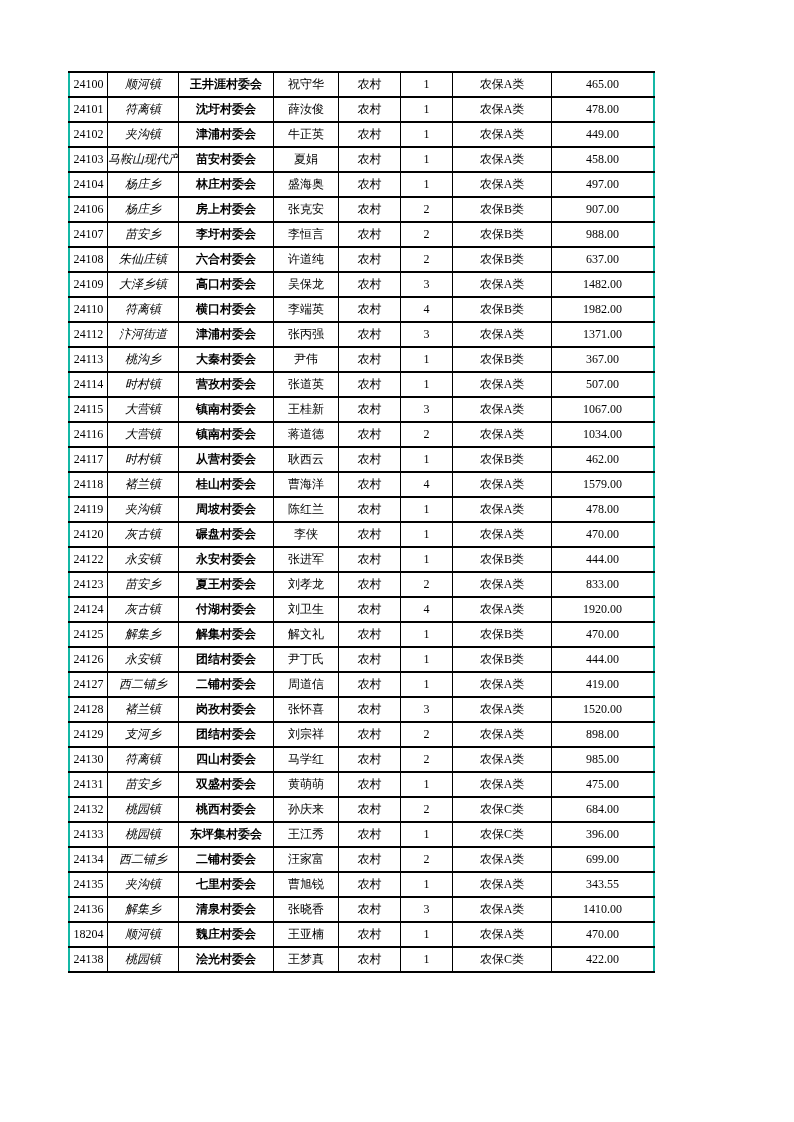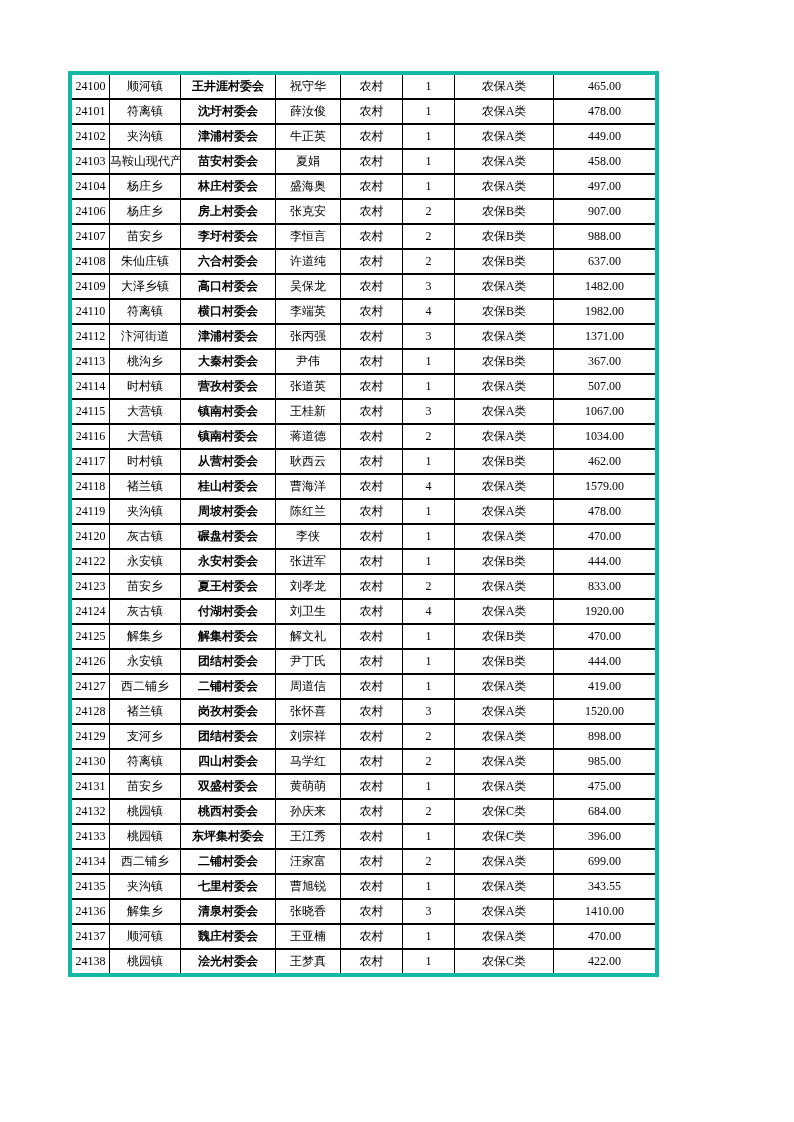--- a/index.html
+++ b/index.html
@@ -15,40 +15,40 @@
     color: #000000;
     overflow: hidden;
   }
   .sheet-table {
     position: absolute;
     left: 68px;
     top: 71px;
     width: 576px;
     table-layout: fixed;
     border-collapse: collapse;
-    border: 4px solid #14b8a6;
+    border: 2px solid #14b8a6;
   }
   .sheet-table td {
     border: 1px solid #000000;
     height: 23px;
     padding: 0;
     font-size: 12px;
     line-height: 23px;
     text-align: center;
     white-space: nowrap;
     overflow: hidden;
     vertical-align: middle;
   }
   .sheet-table tr {
     border-top: 2px solid #000000;
     border-bottom: 2px solid #000000;
   }
   
   .c0 { width: 37px; }
-  .c1 { width: 70px; }
+  .c1 { width: 70px; font-style: italic; }
   .c2 { width: 94px; font-weight: bold; }
   .c3 { width: 64px; }
   .c4 { width: 61px; }
   .c5 { width: 51px; }
   .c6 { width: 98px; }
   .c7 { width: 101px; }
 </style>
 </head>
 <body>
 
@@ -388,21 +388,21 @@
         <td class="c0">24136</td>
         <td class="c1">解集乡</td>
         <td class="c2">清泉村委会</td>
         <td class="c3">张晓香</td>
         <td class="c4">农村</td>
         <td class="c5">3</td>
         <td class="c6">农保A类</td>
         <td class="c7">1410.00</td>
       </tr>
       <tr>
-        <td class="c0">24137</td>
+        <td class="c0">18204</td>
         <td class="c1">顺河镇</td>
         <td class="c2">魏庄村委会</td>
         <td class="c3">王亚楠</td>
         <td class="c4">农村</td>
         <td class="c5">1</td>
         <td class="c6">农保A类</td>
         <td class="c7">470.00</td>
       </tr>
       <tr>
         <td class="c0">24138</td>

